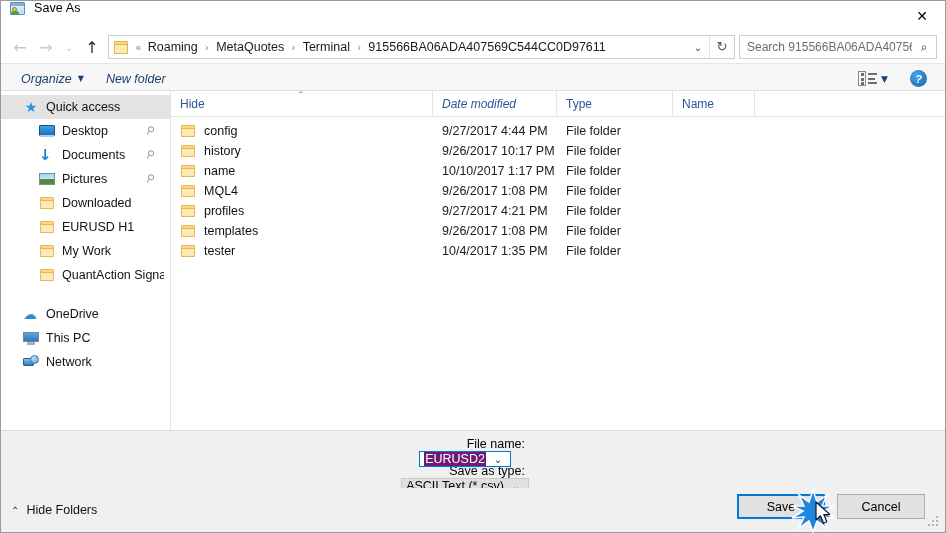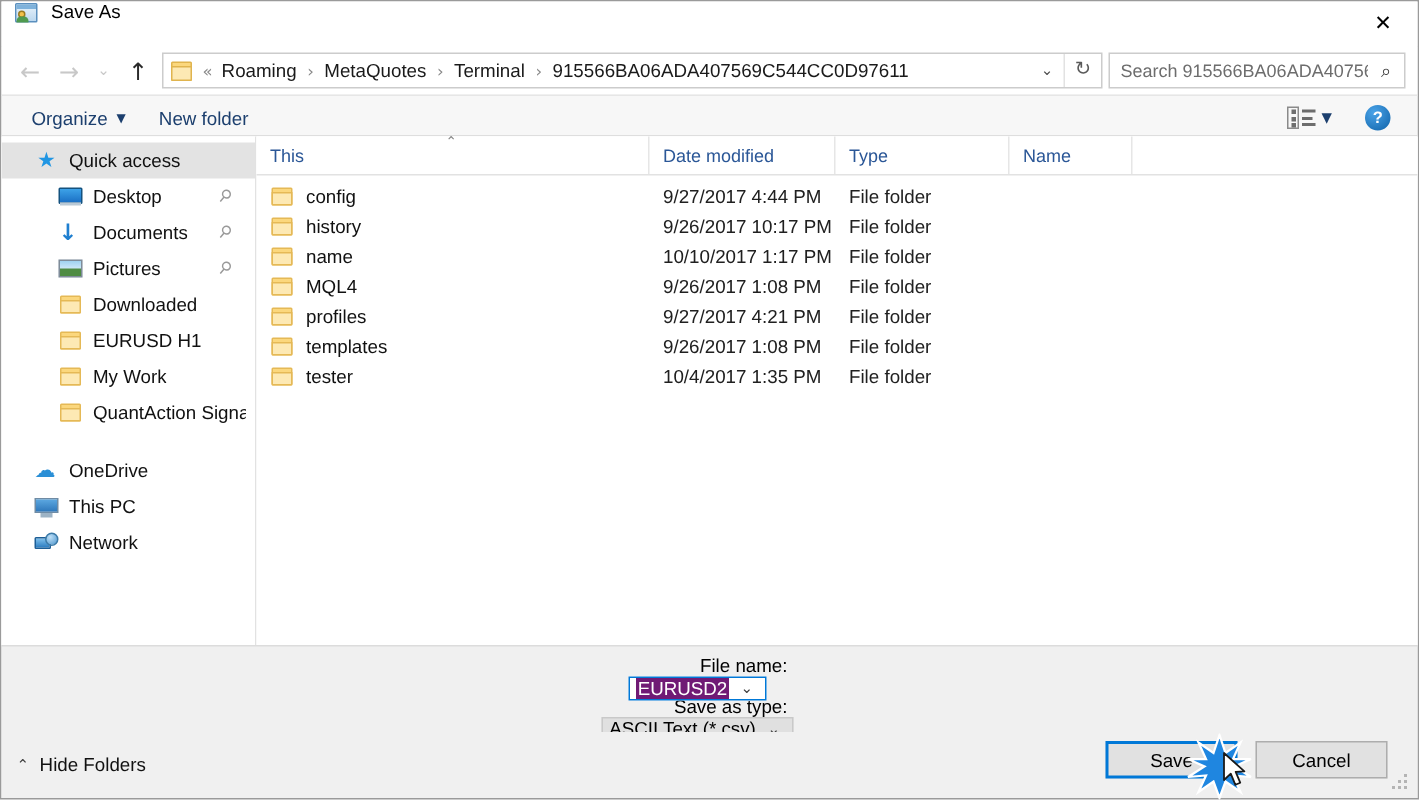--- a/index.html
+++ b/index.html
@@ -218,20 +218,21 @@
   .toolbar {
     height: 28px;
     min-height: 28px;
     background: #f7f7f7;
     border-top: 1px solid #e6e6e6;
     border-bottom: 1px solid #dededE;
     display: flex;
     align-items: center;
     padding: 3px 8px 0 14px;
     box-sizing: border-box;
+    font-style: italic;
   }
   .tb-item {
     font-size: 12.5px;
     color: #1c3f6e;
     display: flex;
     align-items: center;
     padding: 3px 6px;
     margin-right: 10px;
   }
   .tb-item .tb-caret {
@@ -459,21 +460,21 @@
     font-size: 12px;
     color: #2b5797;
     display: flex;
     align-items: center;
     padding-left: 9px;
     box-sizing: border-box;
     border-right: 1px solid #e6e6e6;
     position: relative;
   }
   .col.c-name { width: 262px; }
-  .col.c-date { width: 124px; }
+  .col.c-date { width: 124px; font-style: italic; }
   .col.c-type { width: 116px; }
   .col.c-size { width: 82px; }
   .sort-caret {
     position: absolute;
     top: -1px;
     left: 126px;
     font-size: 9px;
     color: #8a8a8a;
     font-family: "DejaVu Sans", sans-serif;
   }
@@ -788,21 +789,21 @@
               <span class="n-globe"></span>
             </span>
             <span class="nr-label">Network</span>
           </div>
         </div>
     </div>
 
     <div class="filepane">
       <div class="col-header">
         <div class="col c-name">
-          <span>This</span>
+          <span>Hide</span>
           <span class="sort-caret">⌃</span>
         </div>
         <div class="col c-date">Date modified</div>
         <div class="col c-type">Type</div>
         <div class="col c-size">Name</div>
       </div>
       <div class="rows" id="file-rows">
           <div class="frow">
             <span class="fr-icon ic-folder">
               <span class="ff-back"></span>

